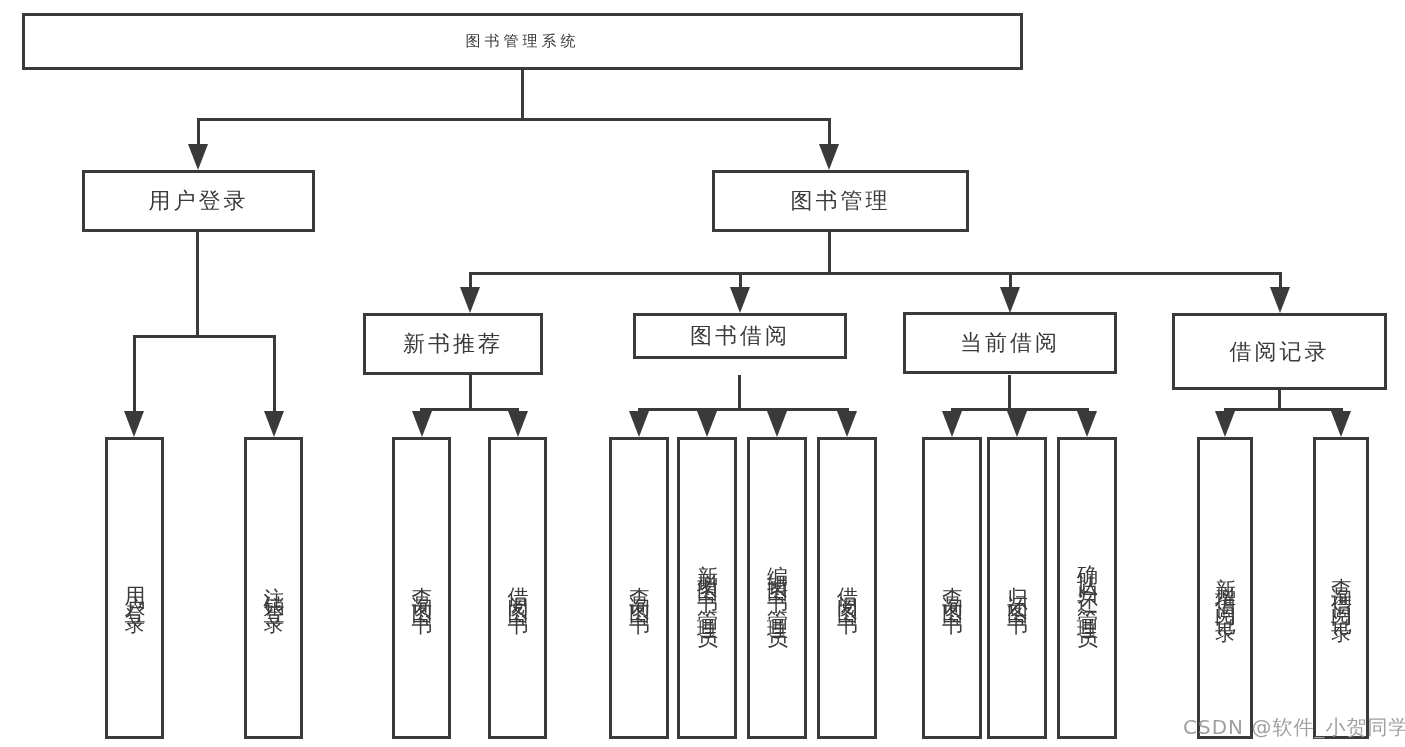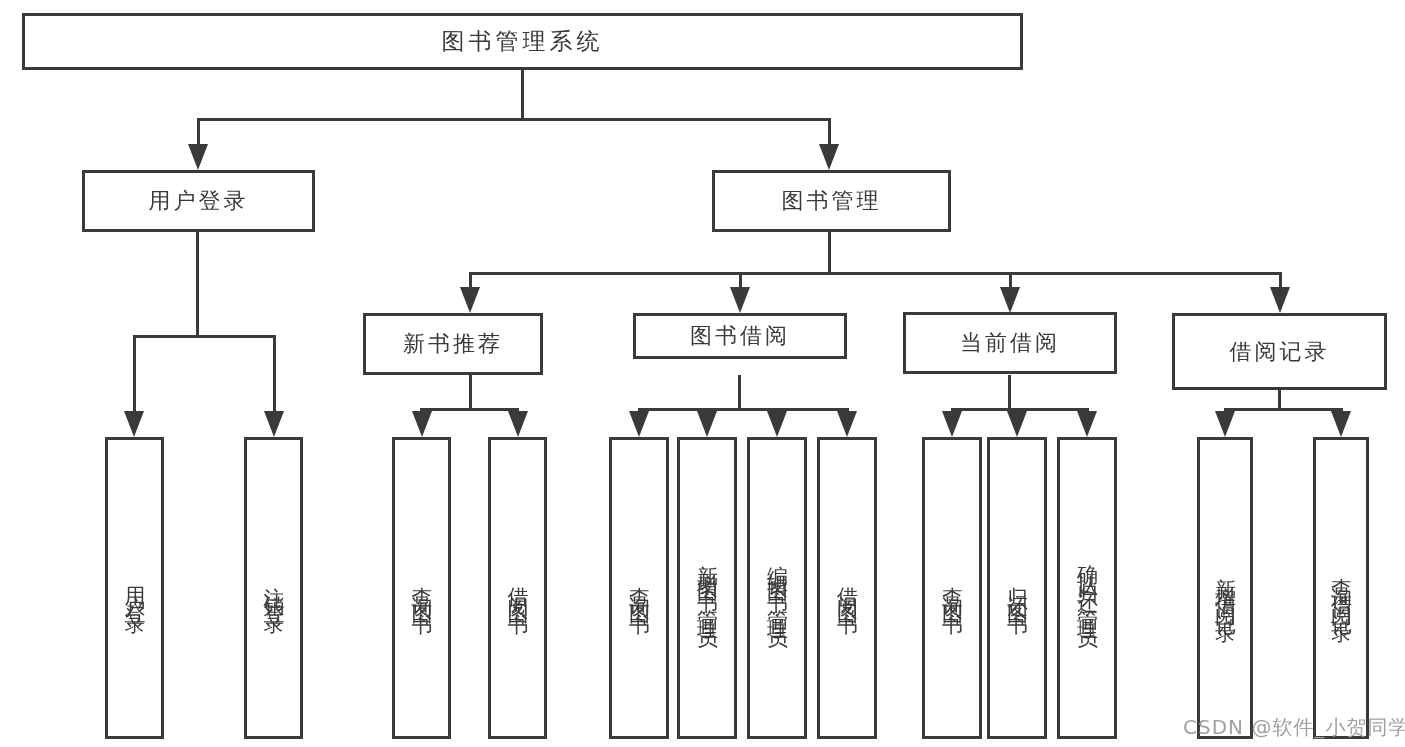--- a/index.html
+++ b/index.html
@@ -5,21 +5,21 @@
   html,body{margin:0;padding:0;background:#ffffff;}
   #canvas{
     position:relative;width:1405px;height:747px;background:#ffffff;overflow:hidden;
     font-family:"DejaVu Sans","Liberation Sans",sans-serif;color:#3a3a3a;
   }
   .box{
     position:absolute;box-sizing:border-box;border:3px solid #3a3a3a;background:#ffffff;
     display:flex;align-items:center;justify-content:center;z-index:1;
   }
   .hbox{font-size:22px;letter-spacing:3px;white-space:nowrap;}
-  .title{font-size:23px;letter-spacing:4px;text-align:right;}
+  .title{font-size:15px;letter-spacing:4px;text-align:right;}
   .leaf span{
     writing-mode:vertical-rl;text-orientation:mixed;
     font-size:21px;letter-spacing:9px;line-height:1;white-space:nowrap;
   }
   .hl{position:absolute;height:3px;background:#3a3a3a;z-index:0;}
   .vl{position:absolute;width:3px;background:#3a3a3a;z-index:0;}
   .arrow{
     position:absolute;width:0;height:0;z-index:0;
     border-left:10px solid transparent;border-right:10px solid transparent;
     border-top:26px solid #3a3a3a;
@@ -82,21 +82,21 @@
   <div class="arrow" style="left:1215px;top:411px"></div>
   <div class="arrow" style="left:1331px;top:411px"></div>
 
   <div class="box hbox title" style="left:22px;top:13px;width:1001px;height:57px">
     <span>图书管理系统</span>
   </div>
 
   <div class="box hbox" style="left:82px;top:170px;width:233px;height:62px">
     <span>用户登录</span>
   </div>
-  <div class="box hbox" style="left:712px;top:170px;width:239px;height:62px">
+  <div class="box hbox" style="left:712px;top:170px;width:257px;height:62px">
     <span>图书管理</span>
   </div>
 
   <div class="box hbox" style="left:363px;top:313px;width:180px;height:62px">
     <span>新书推荐</span>
   </div>
   <div class="box hbox" style="left:633px;top:313px;width:214px;height:46px">
     <span>图书借阅</span>
   </div>
   <div class="box hbox" style="left:903px;top:312px;width:214px;height:62px">

